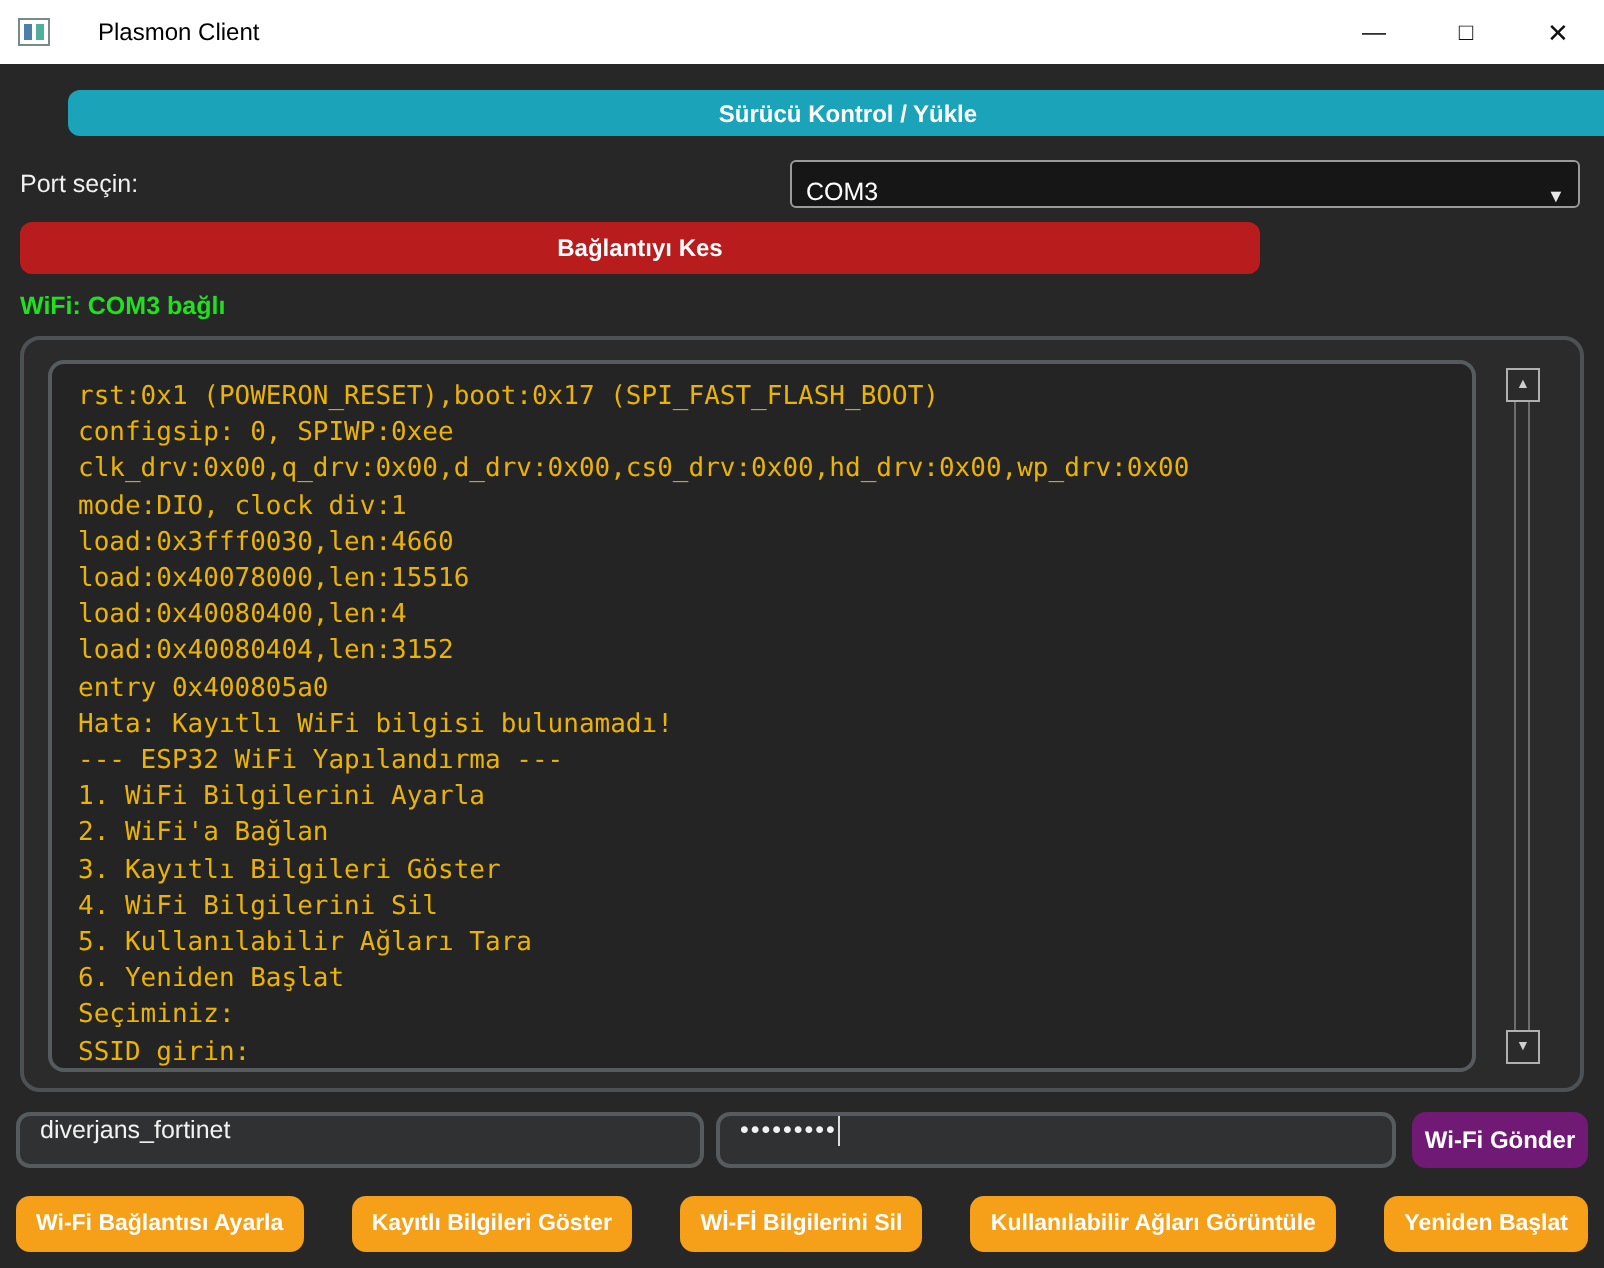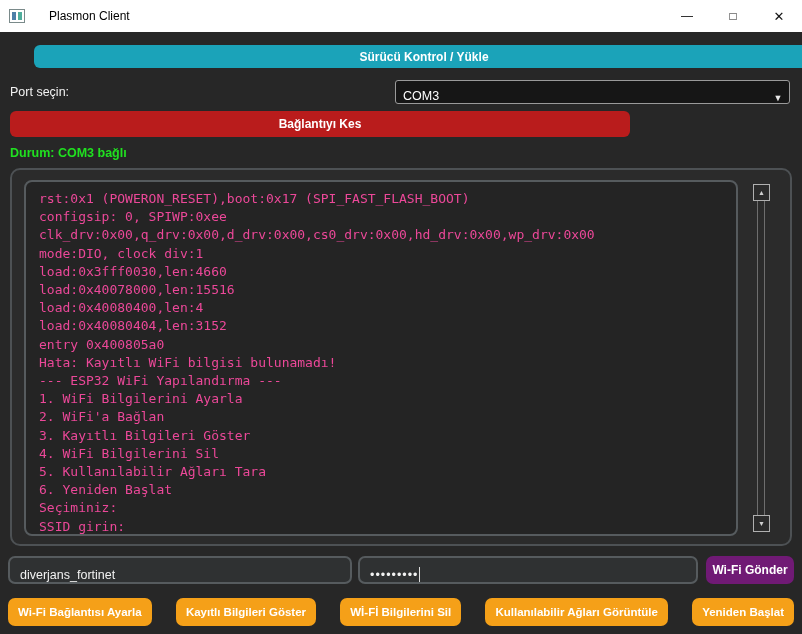--- a/index.html
+++ b/index.html
@@ -26,29 +26,29 @@
   .combobox { position:absolute; left:395px; top:80px; width:395px; height:24px; background:#161616; border:1px solid #9a9a9a; border-radius:3px; display:flex; align-items:flex-end; color:#fff; font-size:12.5px; }
   .combobox .value { padding-left:7px; flex:1; }
   .combobox .dd-arrow { width:22px; text-align:center; font-size:9px; color:#e8e8e8; }
 
   
   .status-text { position:absolute; left:10px; top:146px; font-size:12.5px; font-weight:bold; color:#20e020; }
 
   
   .outer-frame { position:absolute; left:10px; top:168px; width:782px; height:378px; background:#2b2b2b; border:2px solid #4d5154; border-radius:10px; }
   .terminal-box { position:absolute; left:12px; top:10px; width:714px; height:356px; background:#242424; border:2px solid #565b5e; border-radius:8px; overflow:hidden; }
-  .terminal-pre { margin:8px 0 0 13px; font-family:"DejaVu Sans Mono", monospace; font-size:13px; line-height:18.2px; color:#ec4899; white-space:pre; }
+  .terminal-pre { margin:8px 0 0 13px; font-family:"DejaVu Sans Mono", monospace; font-size:13px; line-height:18.2px; color:#eab308; white-space:pre; }
   .scrollbar { position:absolute; right:20px; top:14px; width:17px; height:348px; }
   .sb-btn { position:absolute; left:0; width:17px; height:17px; border:1px solid #b0b0b0; display:flex; align-items:center; justify-content:center; font-size:7px; color:#cfcfcf; background:#2b2b2b; }
   .sb-btn.up { top:0; }
   .sb-btn.down { bottom:0; }
   .sb-track { position:absolute; left:4px; top:17px; bottom:17px; width:8px; border-left:1px solid #6e6e6e; border-right:1px solid #6e6e6e; }
 
   
-  .entry { position:absolute; top:556px; height:28px; background:#2f3132; border:2px solid #565b5e; border-radius:7px; display:flex; align-items:flex-end; padding-left:10px; color:#f2f2f2; font-size:12.5px; }
+  .entry { position:absolute; top:556px; height:28px; background:#2f3132; border:2px solid #565b5e; border-radius:7px; display:flex; align-items:flex-start; padding-left:10px; color:#f2f2f2; font-size:12.5px; }
   .entry.ssid { left:8px; width:344px; }
   .entry.pass { left:358px; width:340px; letter-spacing:1px; }
   .caret { display:inline-block; width:1px; height:15px; background:#dddddd; margin-left:1px; }
   .btn-send { position:absolute; left:706px; top:556px; width:88px; height:28px; background:#701a75; border-radius:7px; display:flex; align-items:center; justify-content:center; color:#fff; font-size:12px; font-weight:bold; }
 
   
   .actions-row { position:absolute; left:8px; top:598px; width:786px; height:28px; display:flex; justify-content:space-between; gap:6px; }
   .action-btn { background:#f5a018; border-radius:7px; height:28px; display:flex; align-items:center; justify-content:center; padding:0 10px; color:#fff; font-size:11.5px; font-weight:bold; white-space:nowrap; }
 </style>
 </head>
@@ -72,21 +72,21 @@
   <div class="btn-driver">Sürücü Kontrol / Yükle</div>
 
   <div class="port-label">Port seçin:</div>
   <div class="combobox">
     <span class="value">COM3</span>
     <span class="dd-arrow">▼</span>
   </div>
 
   <div class="btn-disconnect">Bağlantıyı Kes</div>
 
-  <div class="status-text">Durum: COM3 bağlı</div>
+  <div class="status-text">WiFi: COM3 bağlı</div>
 
   <div class="outer-frame">
     <div class="terminal-box">
       <pre class="terminal-pre">rst:0x1 (POWERON_RESET),boot:0x17 (SPI_FAST_FLASH_BOOT)
 configsip: 0, SPIWP:0xee
 clk_drv:0x00,q_drv:0x00,d_drv:0x00,cs0_drv:0x00,hd_drv:0x00,wp_drv:0x00
 mode:DIO, clock div:1
 load:0x3fff0030,len:4660
 load:0x40078000,len:15516
 load:0x40080400,len:4

